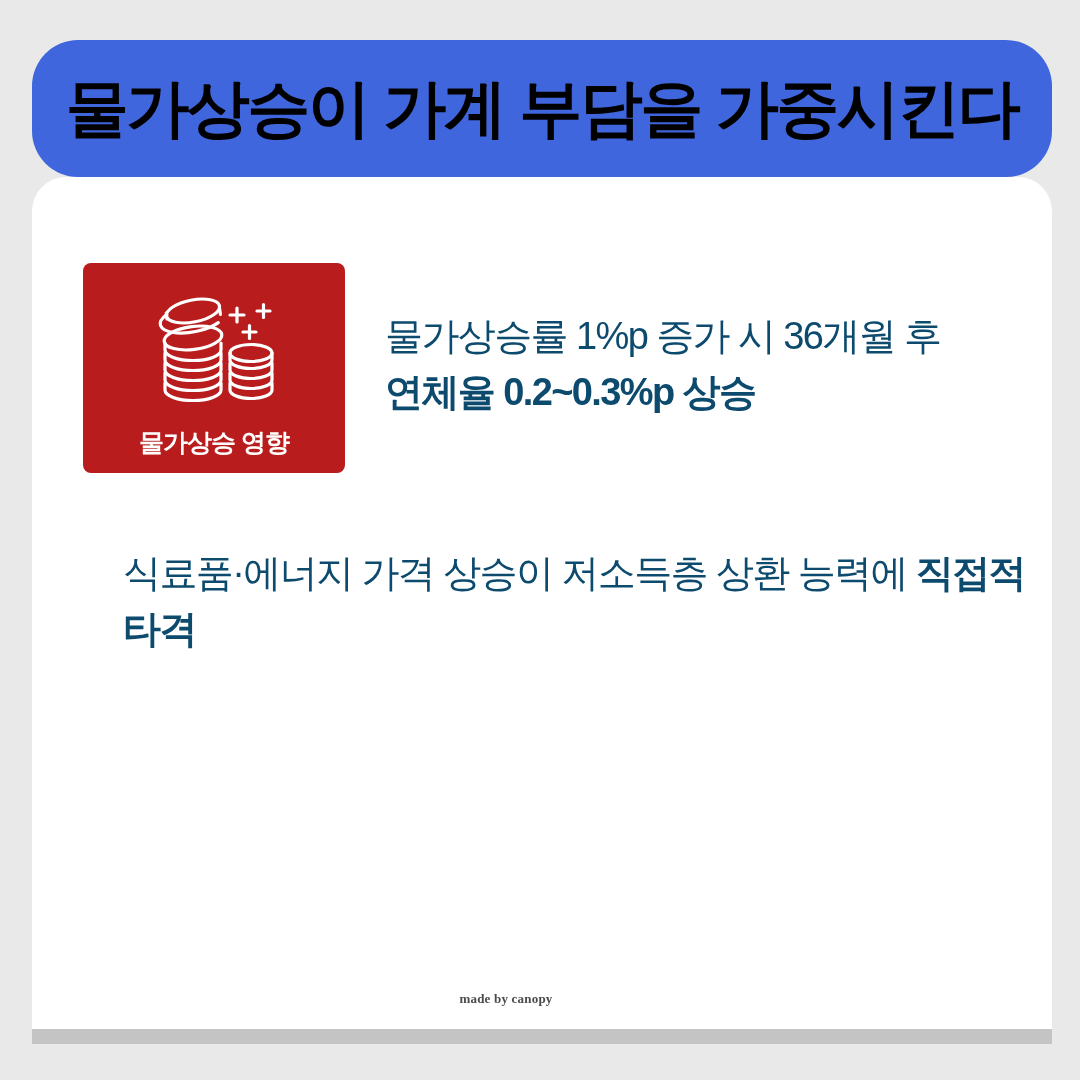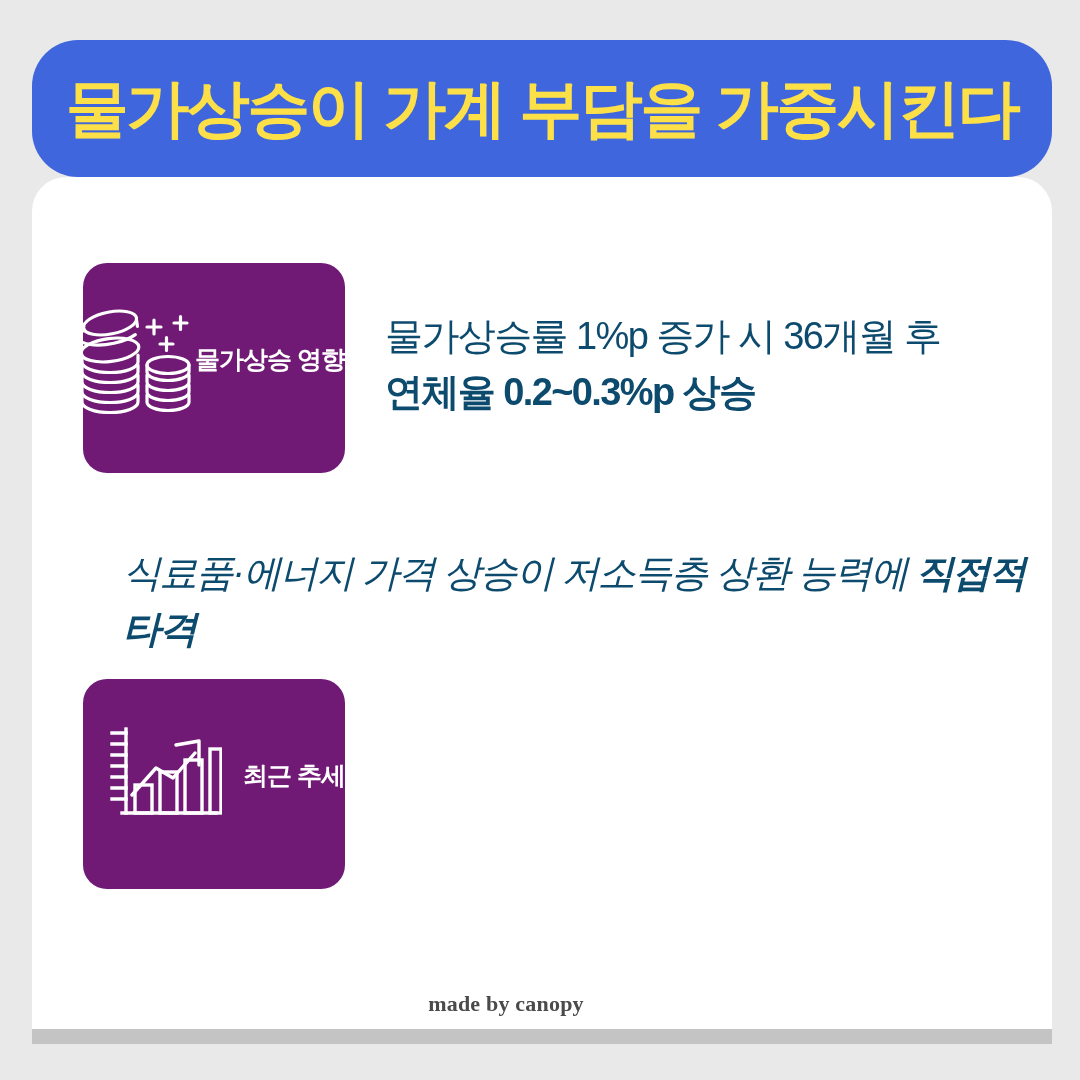--- a/index.html
+++ b/index.html
@@ -34,21 +34,21 @@
     height: 137px;
     background: #3f66dd;
     border-radius: 46px;
     display: flex;
     align-items: center;
     justify-content: center;
     box-sizing: border-box;
     padding: 0 26px;
   }
   #header-title {
-    color: #fde047;
+    color: #000000;
     font-size: 63px;
     font-weight: 700;
     letter-spacing: -2.5px;
     line-height: 1.05;
     white-space: nowrap;
     text-align: center;
   }
 
   
   #body-panel {
@@ -84,23 +84,24 @@
     align-items: flex-start;
     margin-bottom: 22px;
   }
   .row:last-child { margin-bottom: 0; }
 
   
   .icon-tile {
     flex: 0 0 auto;
     width: 262px;
     height: 210px;
-    background: #701a75;
-    border-radius: 24px;
-    display: flex;
+    background: #b91c1c;
+    border-radius: 8px;
+    display: flex;
+    flex-direction: column;
     align-items: center;
     justify-content: flex-end;
     box-sizing: border-box;
     padding-bottom: 18px;
   }
   .icon-art {
     flex: 1 1 auto;
     display: flex;
     align-items: center;
     justify-content: center;
@@ -125,31 +126,31 @@
     font-size: 38px;
     font-weight: 400;
     line-height: 56px;
     letter-spacing: -1.6px;
     word-break: keep-all;
   }
   .row-text .em {
     font-weight: 700;
   }
   .row-3 .row-text { padding-top: 57px; }
-  .row-2 .row-text { padding-top: 50px; font-style: italic; }
+  .row-2 .row-text { padding-top: 50px; }
 
   
   #footer-credit {
     position: absolute;
     left: 0;
     top: 991px;
     width: 1012px;
     text-align: center;
     font-family: "Liberation Serif", "DejaVu Serif", serif;
-    font-size: 22px;
+    font-size: 13px;
     font-weight: 700;
     color: #4a4a4a;
     letter-spacing: 0.2px;
   }
 </style>
 </head>
 <body>
 
 <div id="infographic">
 
@@ -197,40 +198,20 @@
         </div>
       </div>
 
       <div class="row row-2">
         <div class="row-text">
           <span>식료품·에너지 가격 상승이 저소득층 상환 능력에 </span><span class="em">직접적 타격</span>
         </div>
       </div>
 
       <div class="row row-3">
-        <div class="icon-tile">
-          <div class="icon-art">
-            <svg width="118" height="104" viewBox="0 0 118 104" fill="none" stroke="#ffffff" stroke-width="3.4" stroke-linecap="square" stroke-linejoin="miter">
-
-              <path d="M22 6 v84"></path>
-              <path d="M8 10 h14 M8 21 h14 M8 32 h14 M8 43 h14 M8 54 h14 M8 65 h14 M8 76 h14"></path>
-
-              <path d="M18 90 h94"></path>
-
-              <rect x="31" y="62" width="17" height="28"></rect>
-              <rect x="56" y="49" width="17" height="41"></rect>
-              <rect x="81" y="37" width="17" height="53"></rect>
-              <rect x="106" y="26" width="11" height="64"></rect>
-
-              <path d="M28 72 L52 45 L69 55 L91 30" stroke-linecap="round" stroke-linejoin="round"></path>
-              <path d="M72 22 L95 18 L95 42" fill="none" stroke-linecap="round" stroke-linejoin="round"></path>
-            </svg>
-          </div>
-          <div class="icon-label">최근 추세</div>
-        </div>
       </div>
 
     </div>
   </div>
 
   <div id="footer-credit">made by canopy</div>
   <div id="base-strip"></div>
 
 </div>
 

